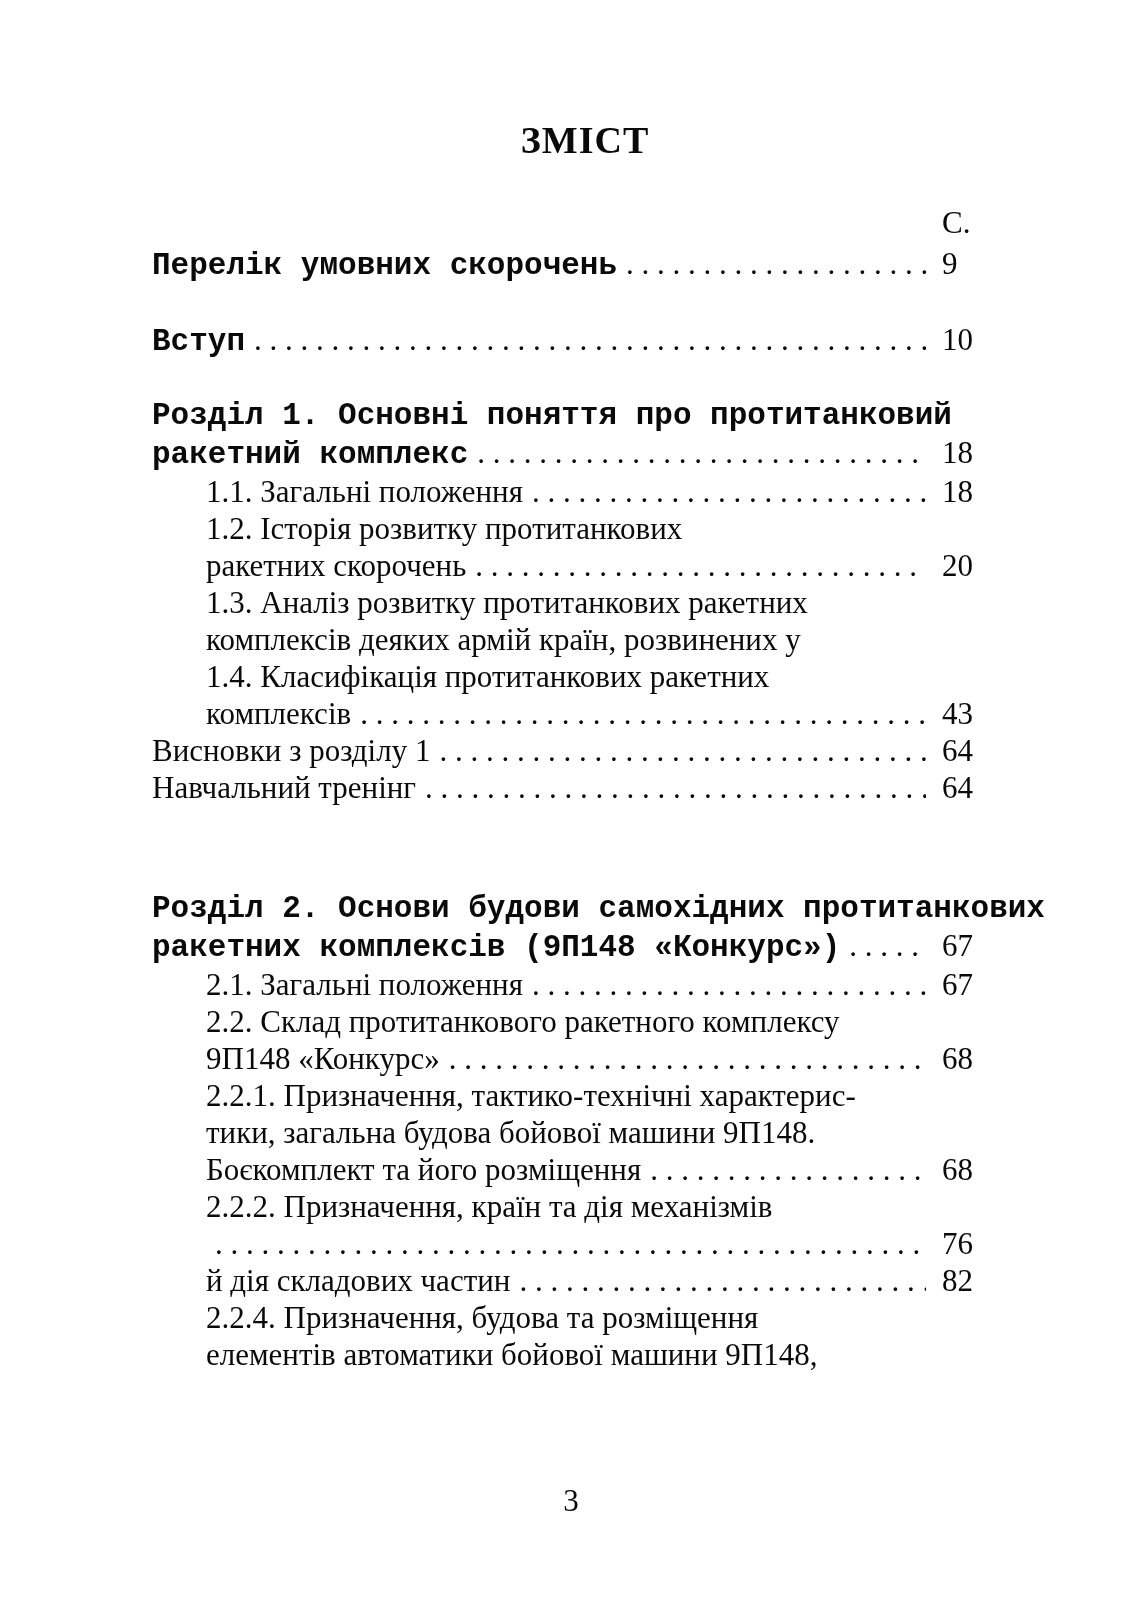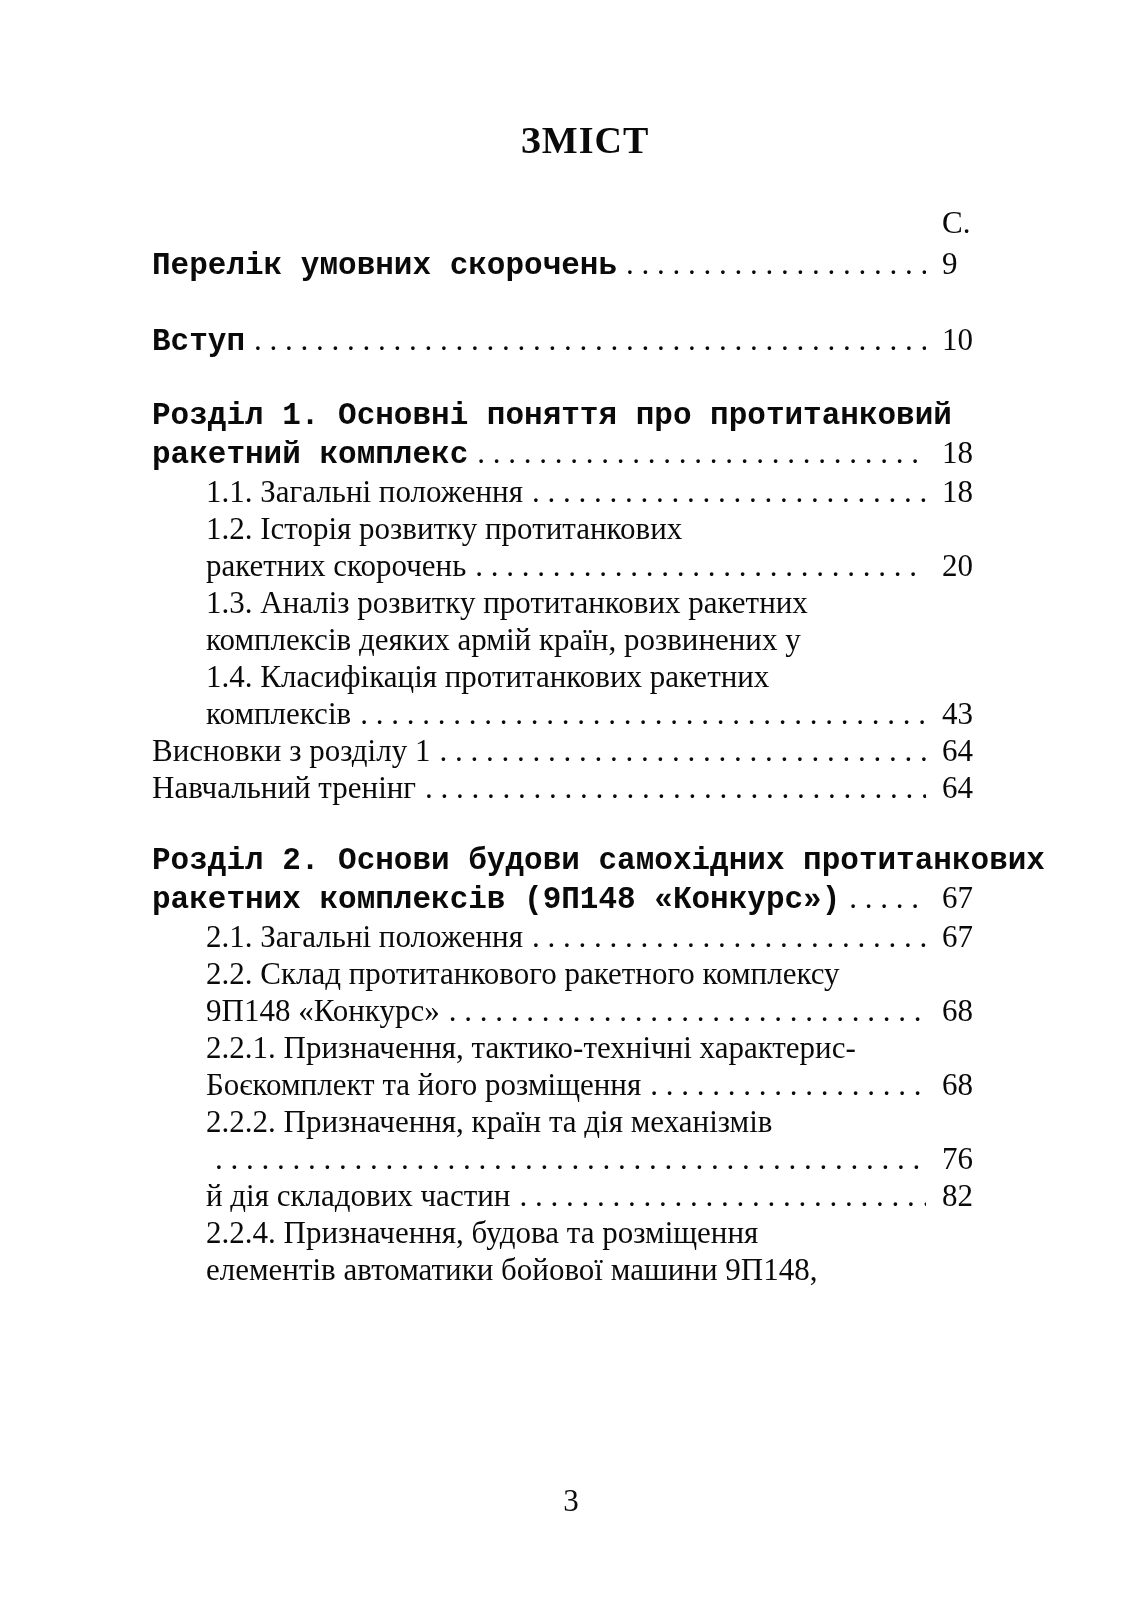--- a/index.html
+++ b/index.html
@@ -35,21 +35,21 @@
   }
   .leader::after{
     content:". . . . . . . . . . . . . . . . . . . . . . . . . . . . . . . . . . . . . . . . . . . . . . . . . . . . . . . . . . . . . . . . . . . . . .";
   }
   .pagenum{
     flex:0 0 auto; width:52px; box-sizing:border-box;
     padding-left:16px; text-align:left; white-space:nowrap;
   }
   #toc .section{ margin-top:37px; }
   #toc .section:first-child{ margin-top:4px; }
-  #toc .section:nth-child(4){ margin-top:36px; }
+  #toc .section:nth-child(4){ margin-top:84px; }
   .footer{
     position:absolute; left:0; right:0; top:1482px;
     text-align:center; font-size:31px; line-height:37px;
   }
 </style>
 </head>
 <body>
 
 <div class="page">
   <div class="content">
@@ -141,20 +141,23 @@
           </div>
           <div class="row indent">
             <span class="label">9П148 «Конкурс»</span>
             <span class="leader"></span>
             <span class="pagenum">68</span>
           </div>
           <div class="row indent">
             <span class="label">2.2.1. Призначення, тактико-технічні характерис-</span>
           </div>
           <div class="row indent">
+            <span class="label">тики, загальна будова бойової машини 9П148.</span>
+          </div>
+          <div class="row indent">
             <span class="label">Боєкомплект та його розміщення</span>
             <span class="leader"></span>
             <span class="pagenum">68</span>
           </div>
           <div class="row indent">
             <span class="label">2.2.2. Призначення, країн та дія механізмів</span>
           </div>
           <div class="row indent">
             <span class="leader"></span>
             <span class="pagenum">76</span>

